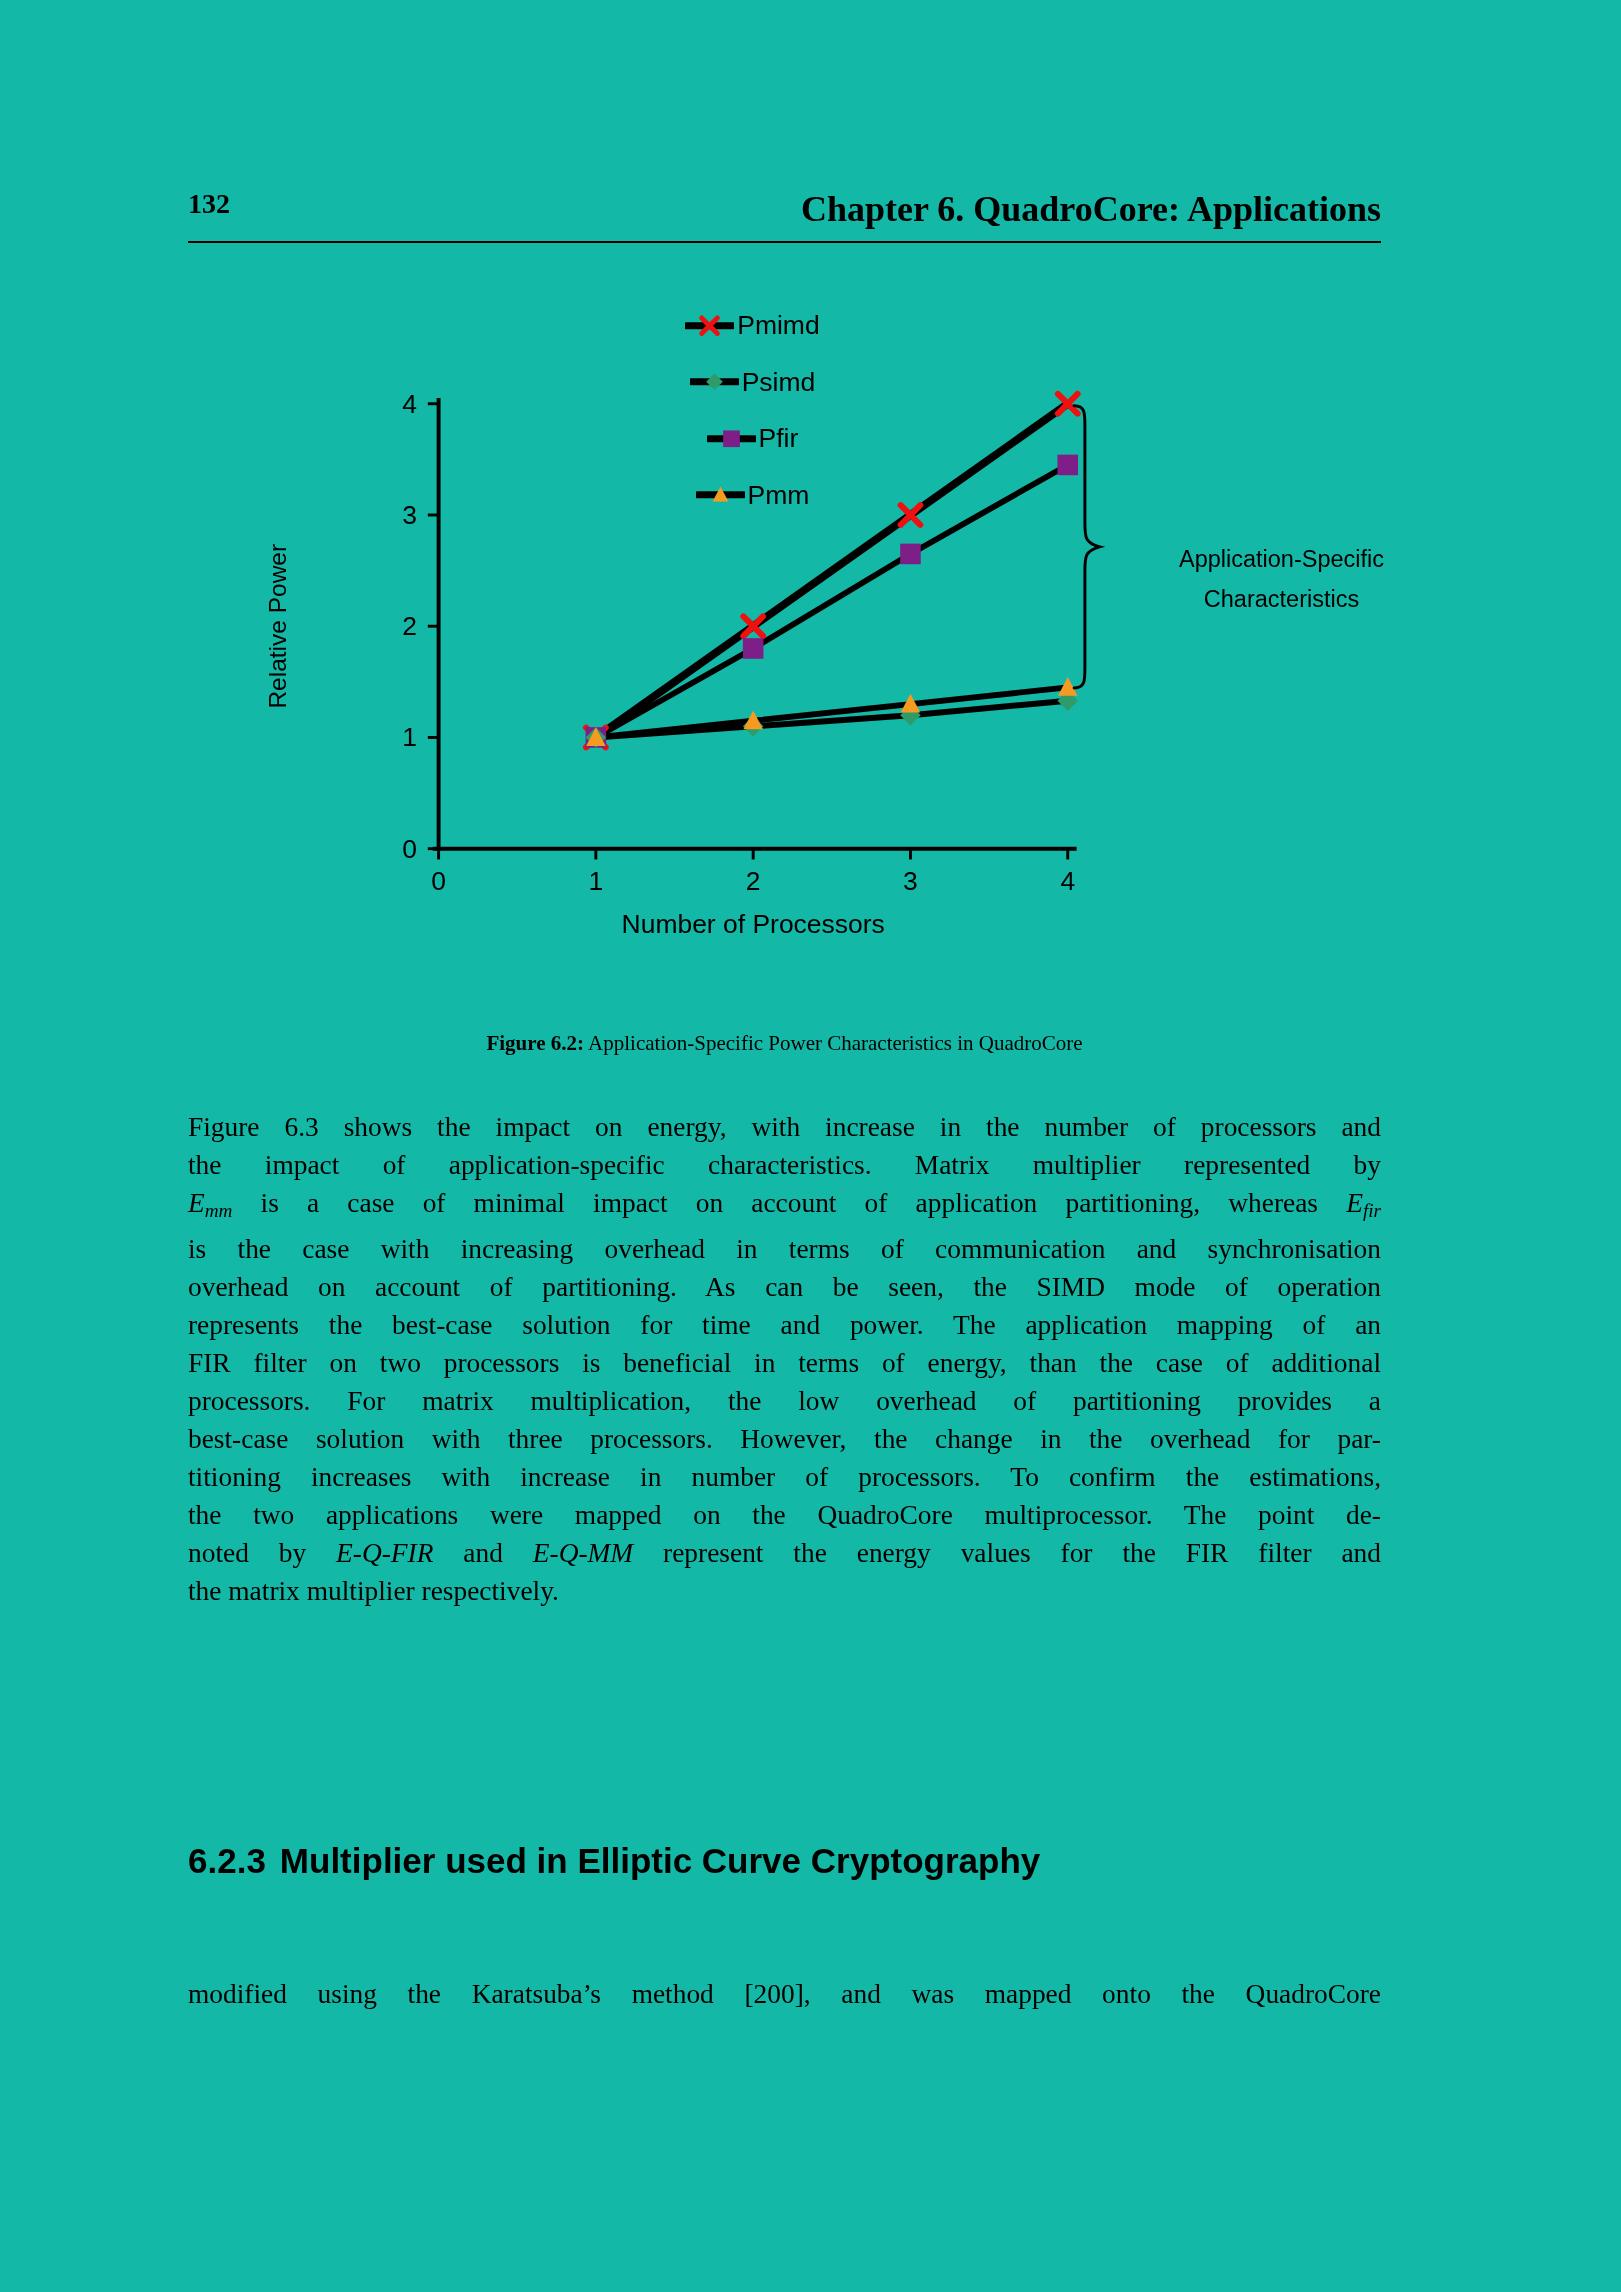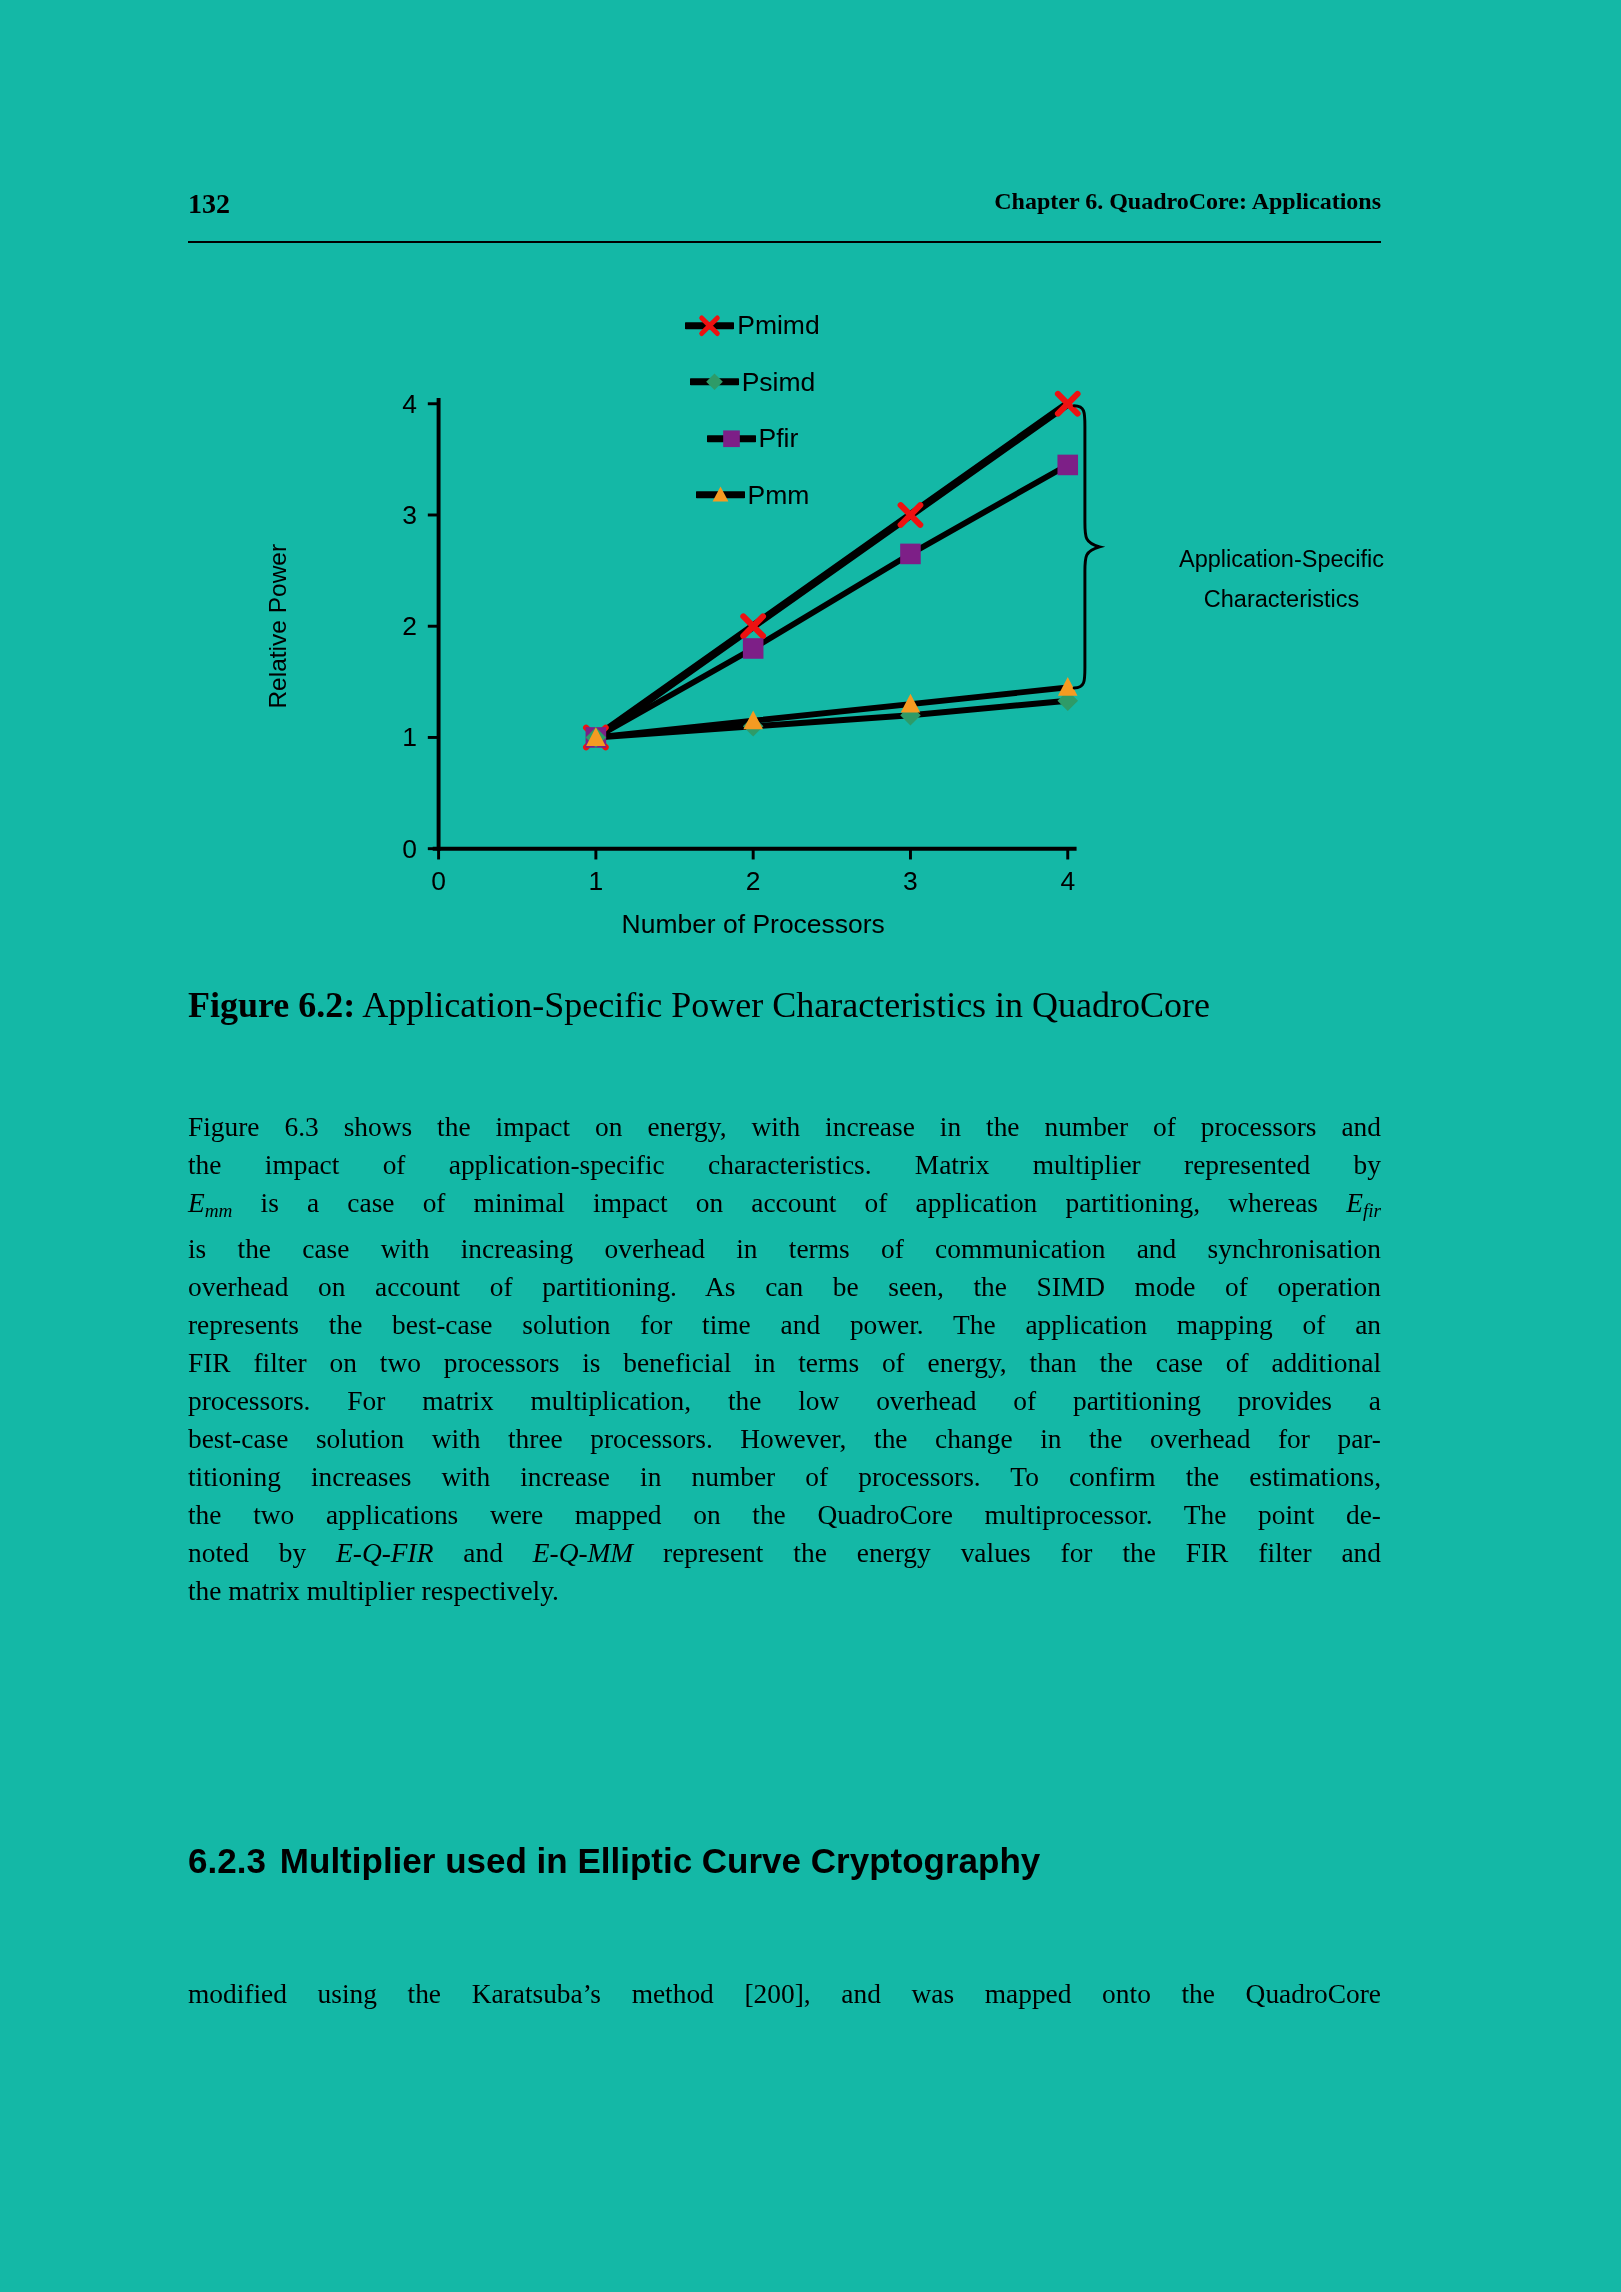--- a/index.html
+++ b/index.html
@@ -8,42 +8,42 @@
     margin:0 auto; overflow:hidden;
     font-family:"Liberation Serif", serif; color:#000;
   }
   
   .hdr-num {
     position:absolute; left:188px; top:188px;
     font-size:28px; font-weight:bold;
   }
   .hdr-title {
     position:absolute; right:240px; top:188px;
-    font-size:24px; font-weight:bold; text-align:right;
+    font-size:36px; font-weight:bold; text-align:right;
   }
   .hdr-rule {
     position:absolute; left:188px; top:241px; width:1193px; height:2px;
     background:#000;
   }
   
   #chart-svg { position:absolute; left:0; top:0; width:1621px; height:980px; }
   #legend {
     position:absolute; left:438px; top:310px; width:629px;
     display:flex; justify-content:center; align-items:center; gap:25.5px;
     font-family:"Liberation Sans", sans-serif; font-size:26.5px;flex-direction:column;
   }
   .legend-item { display:flex; align-items:center; gap:2.9px; }
   .annotation {
     position:absolute; left:1164px; top:530px; width:235px;
     text-align:center; font-family:"Liberation Sans", sans-serif;
     font-size:23.5px; line-height:40px;margin-top:9px;
   }
   .caption {
-    position:absolute; left:188px; top:984px; width:1193px;
-    text-align:left; font-size:36px;
+    position:absolute; left:188px; top:1031px; width:1193px;
+    text-align:center; font-size:21px;
   }
   .caption b { font-weight:bold; }
   
   .body-text {
     position:absolute; left:188px; width:1193px;
     font-size:27.4px; line-height:38px;
   }
   #para1 { top:1108px; }
   #para2 { top:1972px; line-height:44px; }
   .tline { text-align:justify; text-align-last:justify; white-space:normal; }

